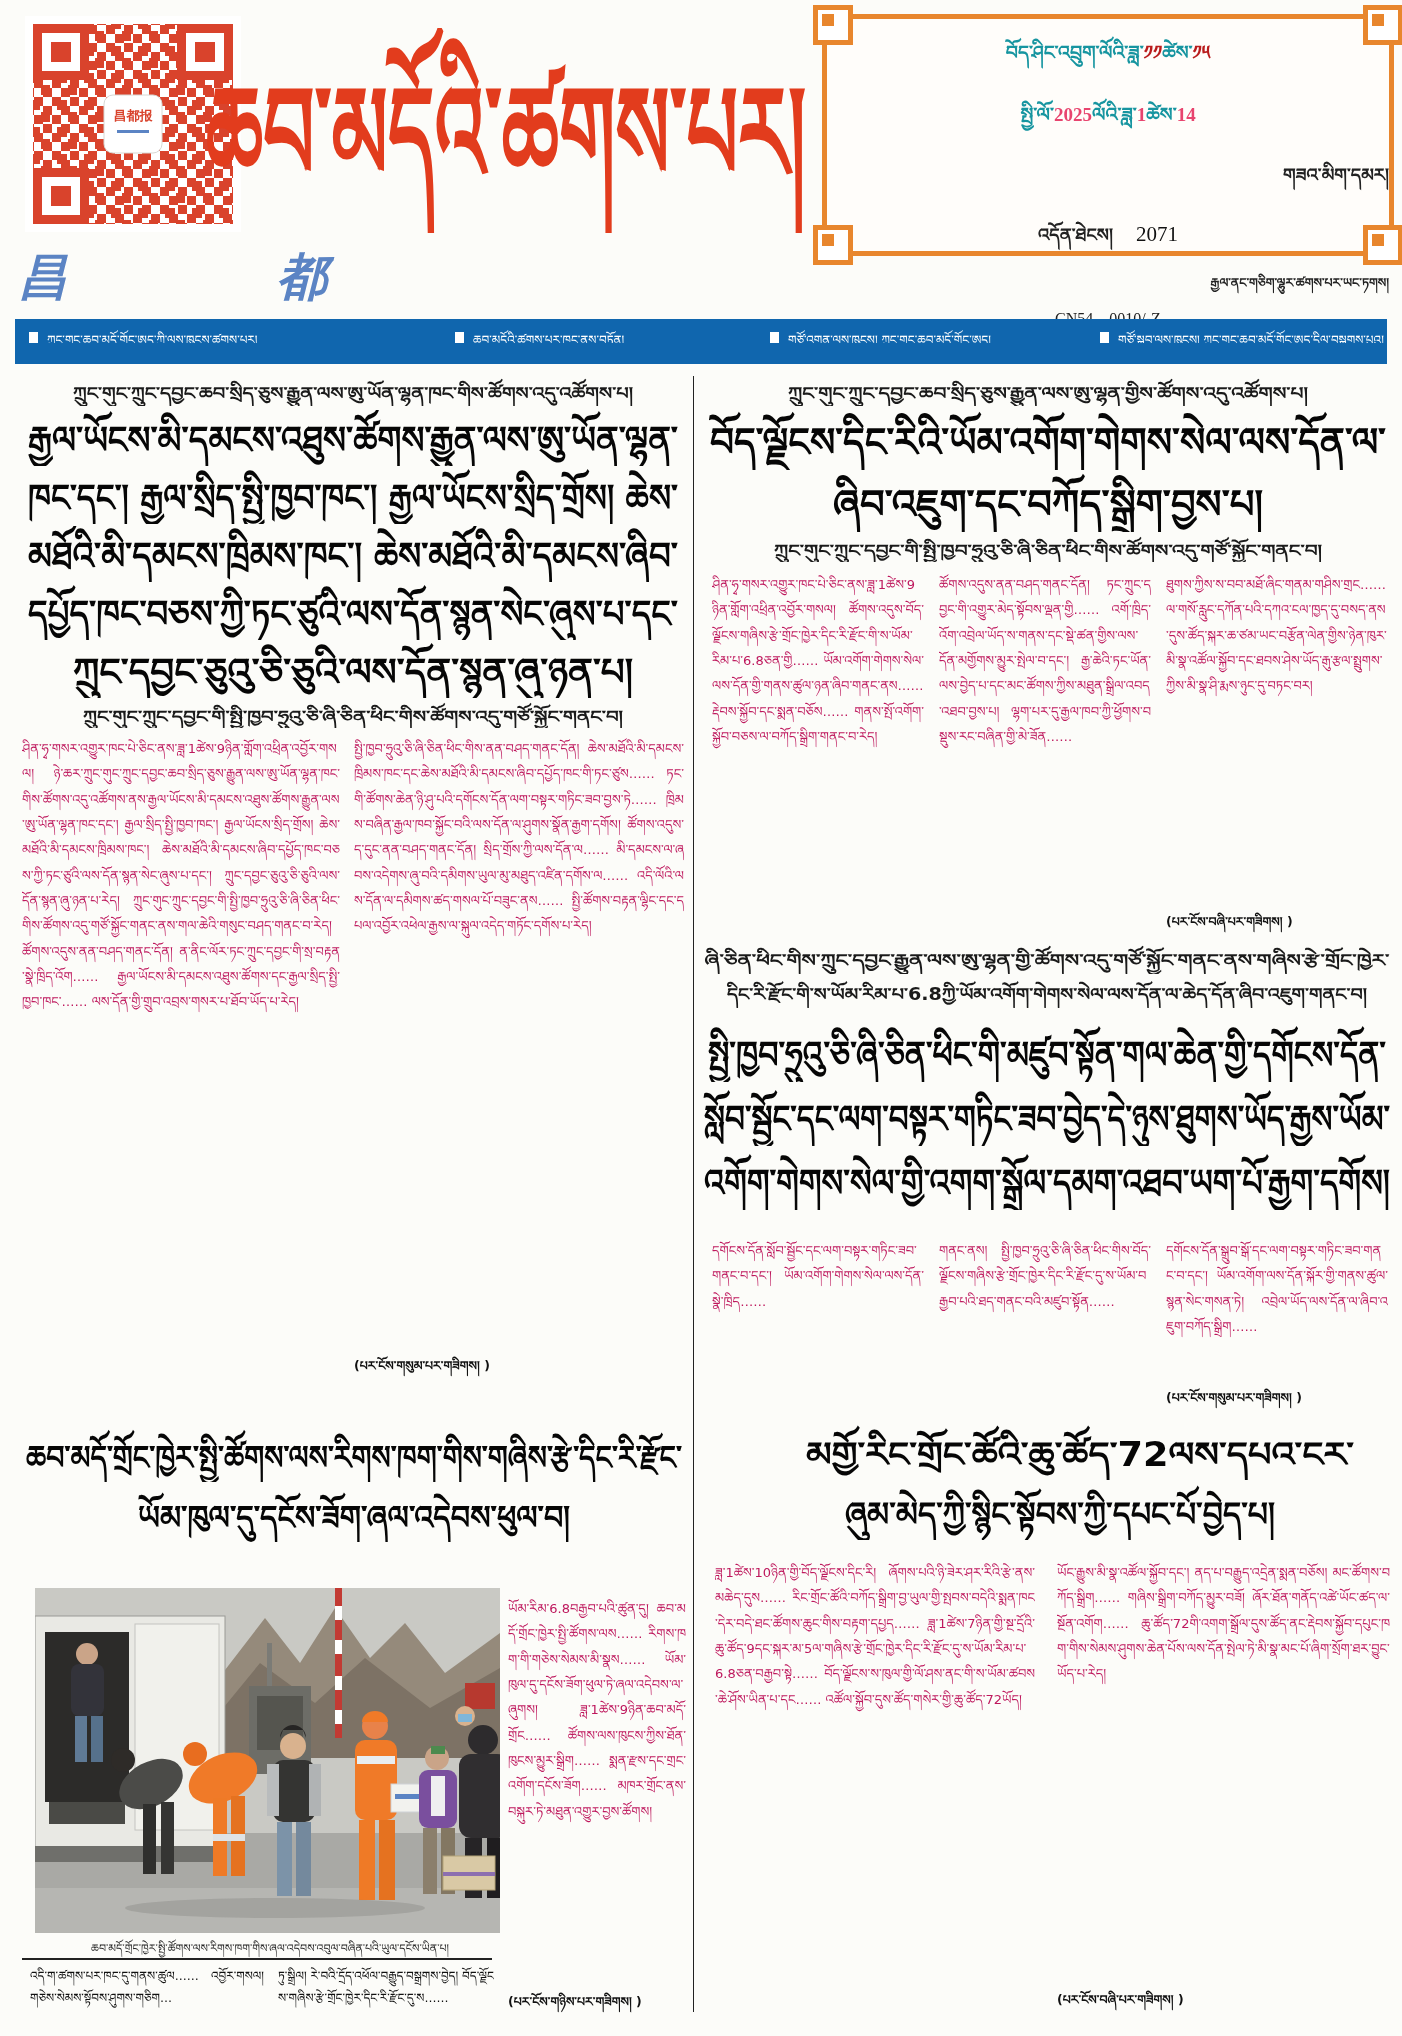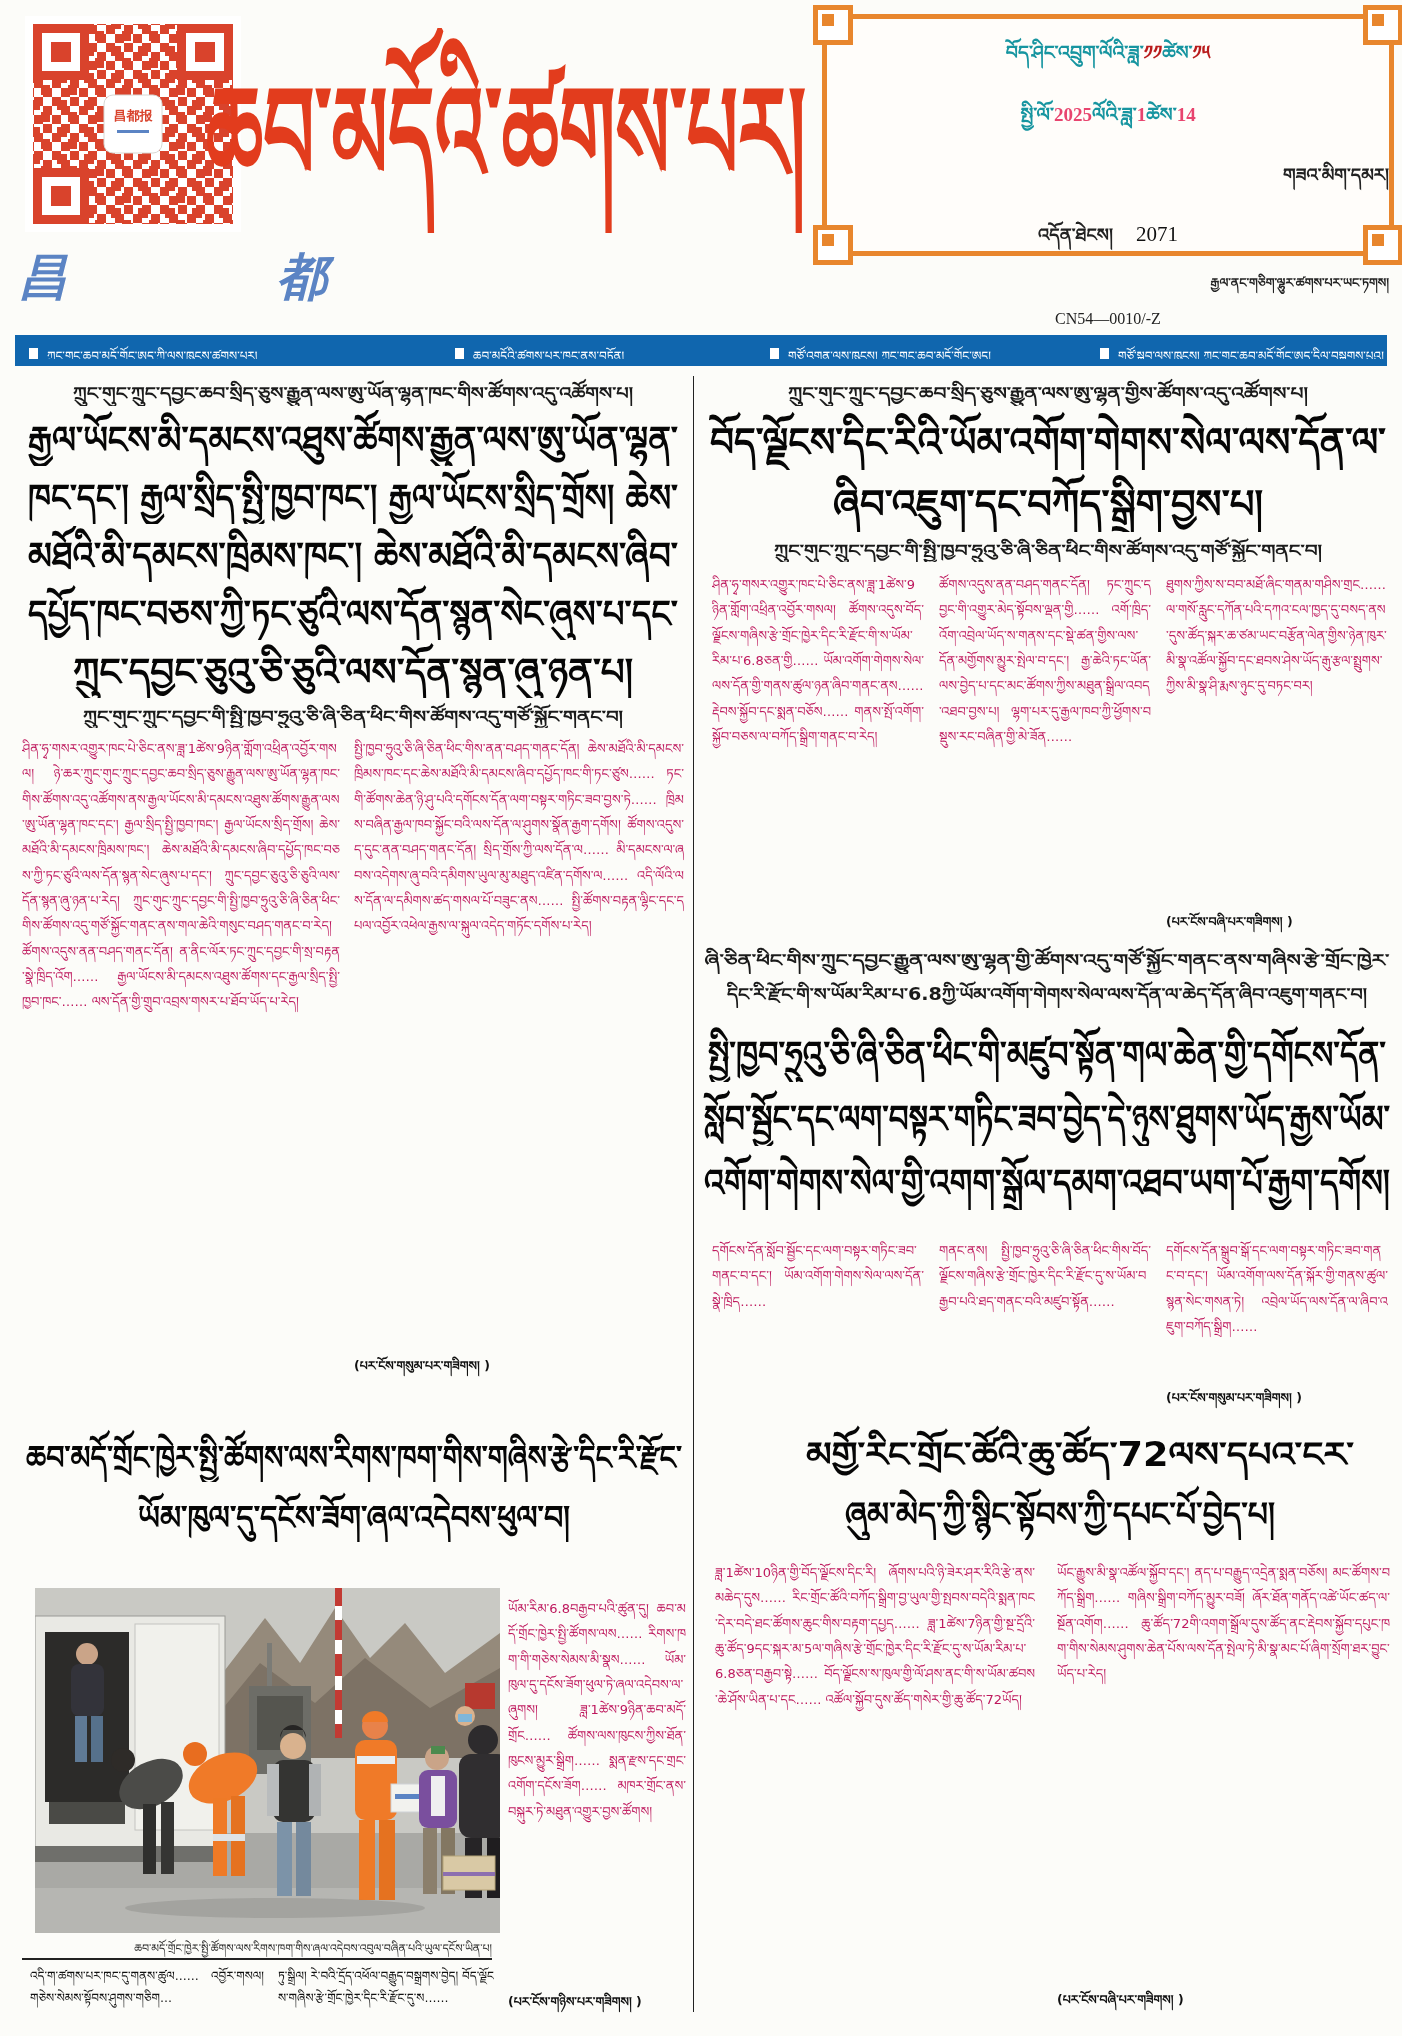--- a/index.html
+++ b/index.html
@@ -27,21 +27,21 @@
   .bar-tick{display:inline-block;width:9px;height:14px;background:#fff;margin-right:9px;
             vertical-align:-2px;}
   
   .hl-svg text{font-family:"DejaVu Sans",sans-serif;font-weight:bold;fill:#060606;}
   .kick-svg text{font-family:"DejaVu Sans",sans-serif;font-weight:bold;fill:#1a1a1a;}
   .bodycol{font-size:13px;line-height:1.95;text-align:justify;word-break:break-all;
            overflow:hidden;color:#be185d;}
   .cite{font-weight:bold;font-size:12.5px;text-align:left;white-space:nowrap;overflow:hidden;}
   .vrule{background:#222;width:1px;}
   .hrule{background:#222;height:2px;}
-  .caption{font-size:11px;text-align:right;white-space:nowrap;overflow:hidden;color:#222;}
+  .caption{font-size:11px;text-align:center;white-space:nowrap;overflow:hidden;color:#222;}
   .strip{font-size:12px;line-height:1.8;text-align:justify;word-break:break-all;overflow:hidden;}
 </style>
 </head>
 <body>
 
 <div class="page">
 
   <svg class="abs" style="left:25px;top:16px" width="216" height="216" viewBox="0 0 216 216">
     <rect width="216" height="216" fill="#ffffff"></rect>
     <defs>
@@ -108,21 +108,21 @@
       <span class="issue-num" style="margin-left:18px">2071</span>
     </div>
     <div class="ib-line blk" style="margin-top:4px;font-size:12.5px">རྒྱལ་ནང་གཅིག་ལྷུར་ཚགས་པར་ཡང་ཏགས།</div>
     <div class="ib-line serif" style="margin-top:6px;font-size:16px;color:#222">CN54—0010/-Z</div>
     <div class="ib-line" style="margin-top:6px;font-size:12.5px">
       <span class="blk">སྦྲག་ཐོག་ཡང་གྲངས།</span>
       <span class="serif" style="font-size:15px;margin-left:8px">67—18</span>
     </div>
   </div>
 
-  <div class="abs bluebar" style="left:15px;top:335px;width:1372px;height:31px">
+  <div class="abs bluebar" style="left:15px;top:319px;width:1372px;height:45px">
     <div class="bar-item" style="left:14px;max-width:400px">
       <span class="bar-tick"></span><span>ཀྲུང་གུང་ཆབ་མདོ་གྲོང་ཨུད་ཀྱི་ལས་ཁུངས་ཚགས་པར།</span>
     </div>
     <div class="bar-item" style="left:440px;max-width:290px">
       <span class="bar-tick"></span><span>ཆབ་མདོའི་ཚགས་པར་ཁང་ནས་བཏོན།</span>
     </div>
     <div class="bar-item" style="left:755px;max-width:315px">
       <span class="bar-tick"></span><span>གཙོ་འགན་ལས་ཁུངས། ཀྲུང་གུང་ཆབ་མདོ་གྲོང་ཨུད།</span>
     </div>
     <div class="bar-item" style="left:1085px;max-width:296px">

